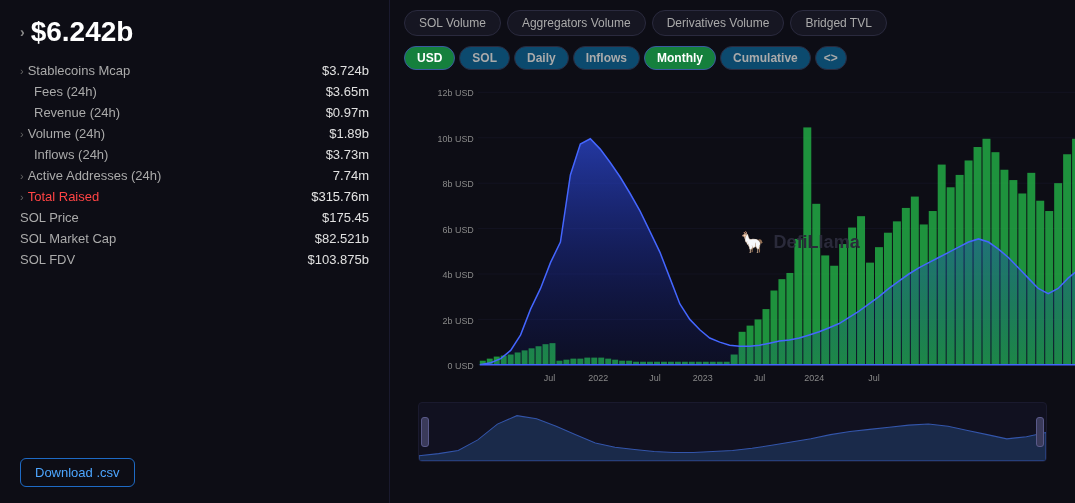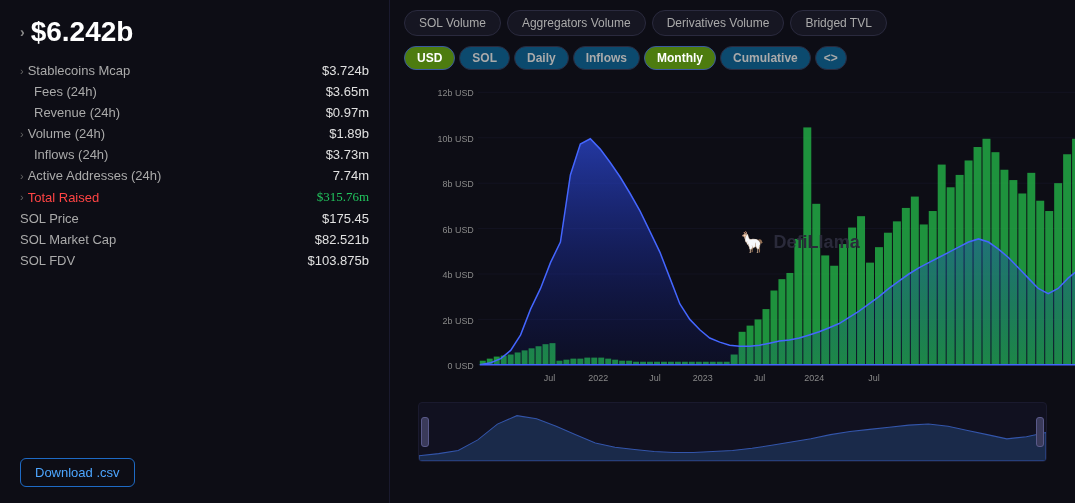--- a/index.html
+++ b/index.html
@@ -54,22 +54,21 @@
     }
     .stat-row .label .chevron {
       color: #666;
       font-size: 11px;
     }
     .stat-row .value {
       color: #e0e0e0;
       font-weight: 500;
     }
     .stat-row .value.highlight {
-      color: #22c55e;
-      font-family: Liberation Serif, serif;
+      color: #e5e5e5;
     }
     .indent {
       padding-left: 14px;
     }
 
     .download-btn {
       margin-top: auto;
       align-self: flex-start;
       background: transparent;
       border: 1px solid #1e6ac4;
@@ -120,21 +119,21 @@
       padding: 4px 12px;
       border-radius: 16px;
       border: 1px solid #2a2a3e;
       background: #0c4a6e;
       color: #aaa;
       cursor: pointer;
       font-size: 12px;
       font-weight: bold;
     }
     .filter-btn.active {
-      background: #4d7c0f;
+      background: #15803d;
       color: #fff;
       font-weight: 600;
       border-color: #3a5a9f;
     }
     .filter-btn.icon-btn {
       padding: 4px 8px;
     }
 
     
     .chart-area {

